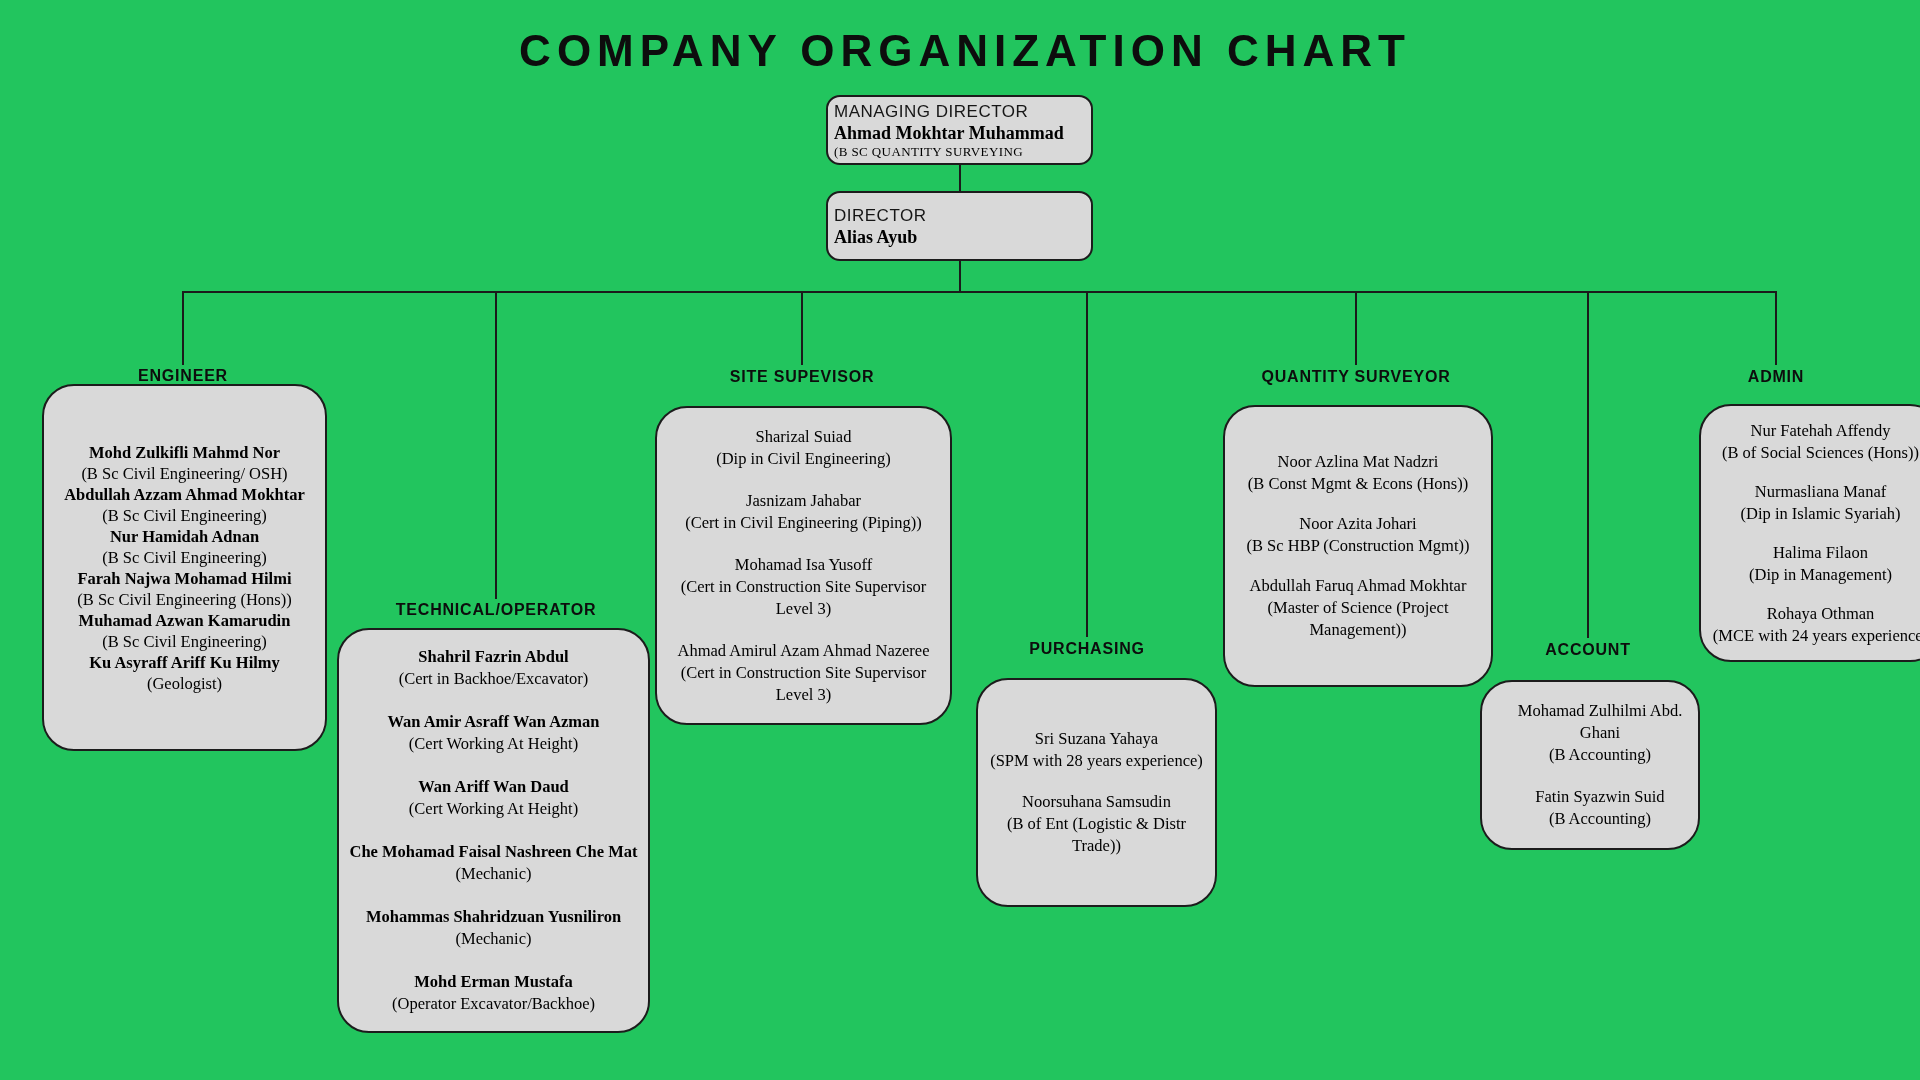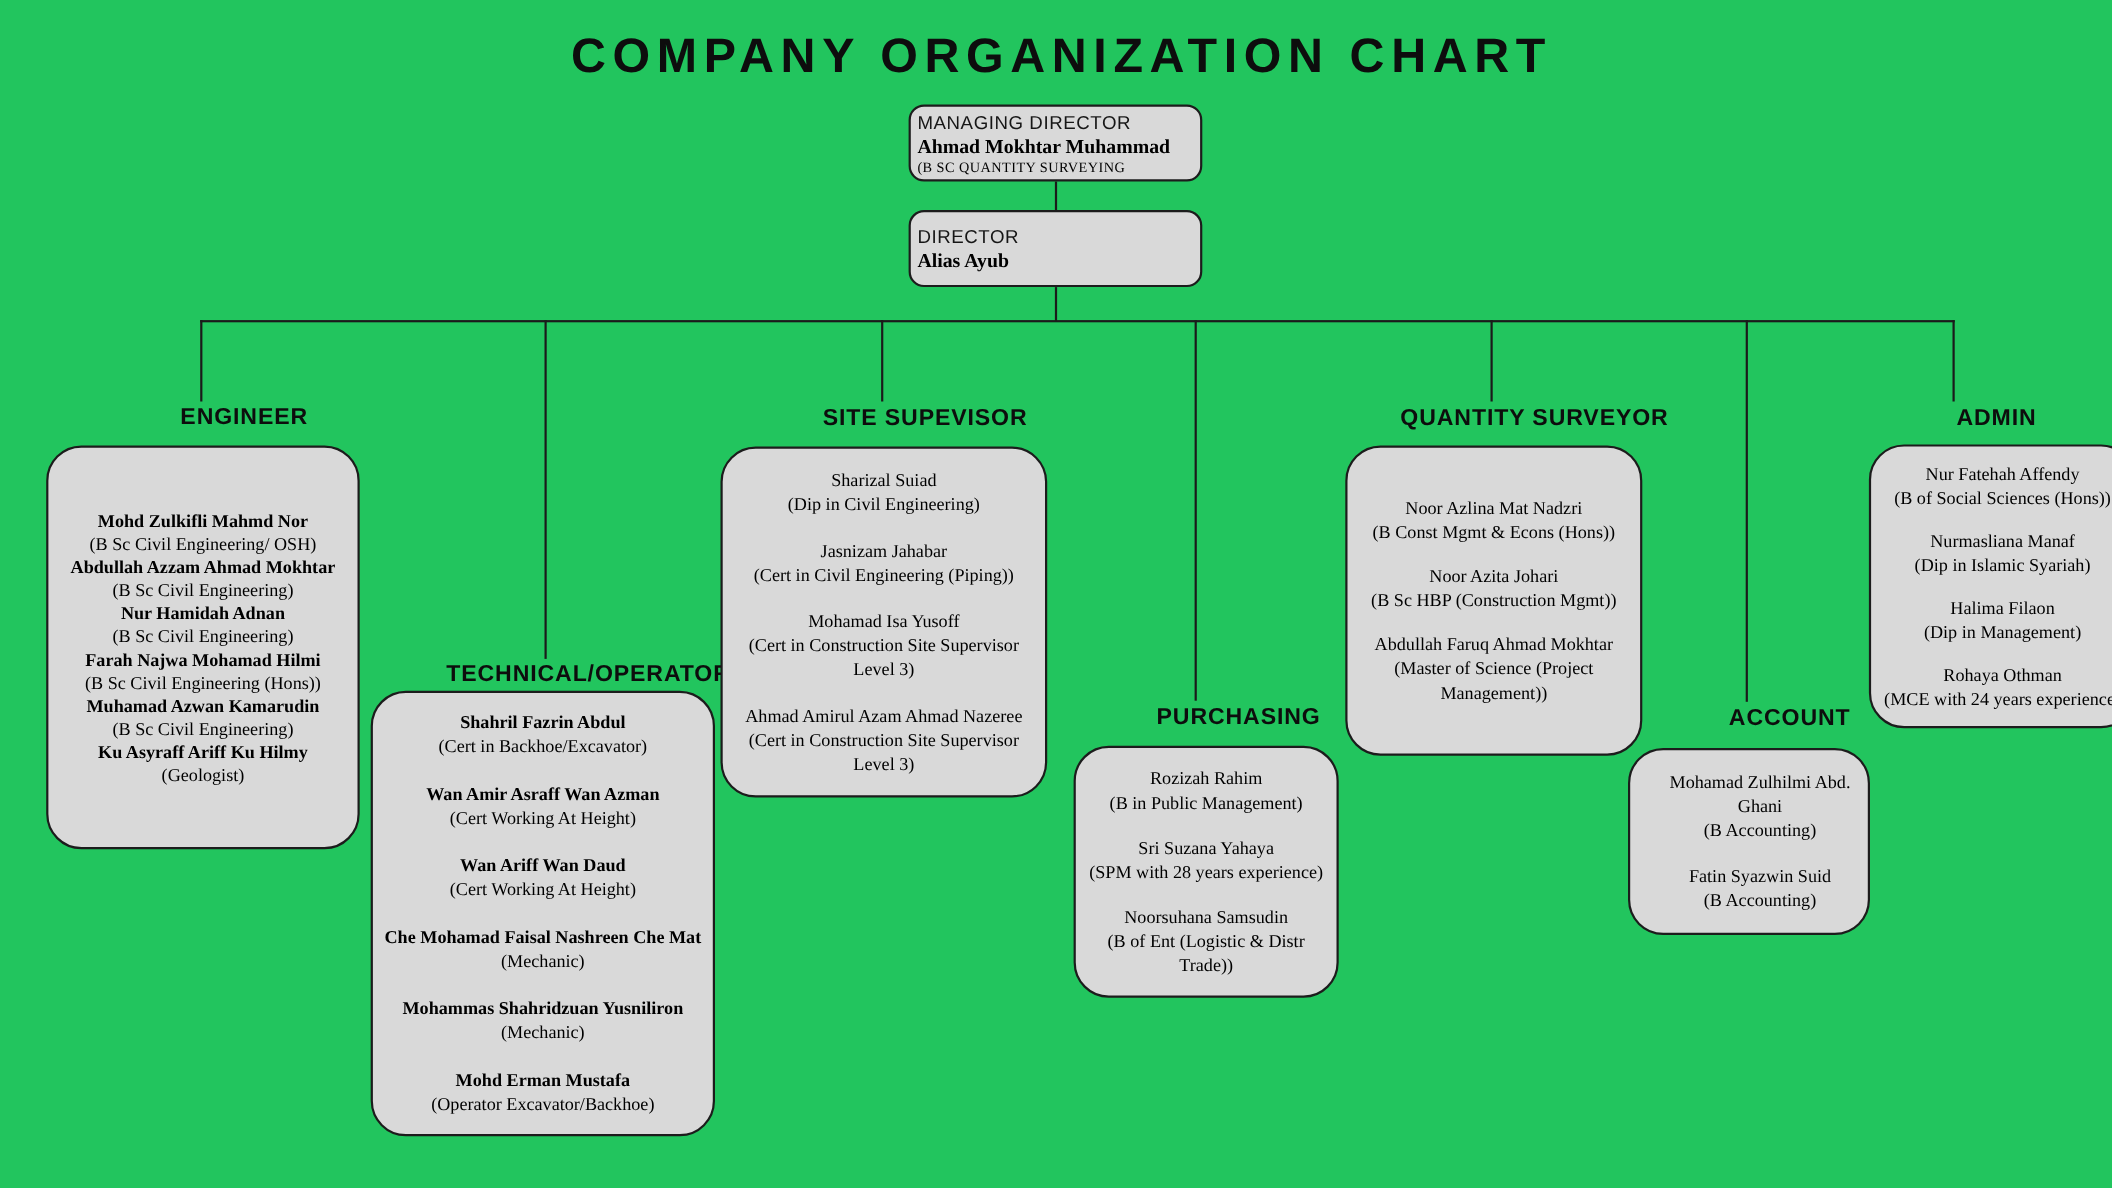--- a/index.html
+++ b/index.html
@@ -25,37 +25,37 @@
     text-align:center;box-sizing:border-box;padding:4px 6px;
   }
   #md-box{top:95px;height:70px;}
   #dir-box{top:191px;height:70px;}
   .role{font-family:"Liberation Sans",sans-serif;font-size:17px;letter-spacing:.5px;color:#161616;line-height:21px;}
   .topname{font-family:"Liberation Serif",serif;font-weight:bold;font-size:18px;line-height:22px;color:#000;}
   .topqual{font-family:"Liberation Serif",serif;font-size:13px;letter-spacing:.4px;line-height:16px;color:#000;}
   
   .heading{
     position:absolute;transform:translateX(-50%);white-space:nowrap;
-    font-size:21px;font-weight:800;letter-spacing:.8px;color:#0d0d0d;margin-left:39px;
+    font-size:16px;font-weight:800;letter-spacing:.8px;color:#0d0d0d;
   }
   #hd-eng  {left:183px; top:367px;}
   #hd-tech {left:496px; top:601px;}
   #hd-site {left:802px; top:368px;}
   #hd-pur  {left:1087px;top:640px;}
   #hd-qs   {left:1356px;top:368px;}
   #hd-acc  {left:1588px;top:641px;}
   #hd-adm  {left:1776px;top:368px;}
   
   .secbox{
     position:absolute;background:#d9d9d9;border:2px solid #1c1c1c;border-radius:32px;
     display:flex;flex-direction:column;justify-content:center;align-items:center;
     text-align:center;box-sizing:border-box;padding:12px 8px;
     font-family:"Liberation Serif",serif;font-size:16.5px;line-height:22px;color:#000;
   }
-  #box-eng {left:42px;  top:405px;width:285px;height:367px;line-height:21px;}
+  #box-eng {left:42px;  top:384px;width:285px;height:367px;line-height:21px;}
   #box-tech{left:337px; top:628px;width:313px;height:405px;gap:21px;}
   #box-site{left:655px; top:406px;width:297px;height:319px;gap:20px;}
   #box-pur {left:976px; top:678px;width:241px;height:229px;gap:19px;}
   #box-qs  {left:1223px;top:405px;width:270px;height:282px;gap:18px;}
   #box-acc {left:1480px;top:680px;width:220px;height:170px;gap:20px;padding-left:28px;}
   #box-adm {left:1655px;top:404px;width:243px;height:258px;gap:17px;margin-left:44px;}
   .member{width:100%;}
   .bold-names .m-name{font-weight:bold;}
 </style>
 </head>
@@ -163,24 +163,20 @@
       <div class="m-qual">(Cert in Construction Site Supervisor Level 3)</div>
     </div>
     <div class="member">
       <div class="m-name">Ahmad Amirul Azam Ahmad Nazeree</div>
       <div class="m-qual">(Cert in Construction Site Supervisor Level 3)</div>
     </div>
   </div>
 
   <div id="box-pur" class="secbox">
     <div class="member">
-      <div class="m-name">Rozizah Rahim</div>
-      <div class="m-qual">(B in Public Management)</div>
-    </div>
-    <div class="member">
       <div class="m-name">Sri Suzana Yahaya</div>
       <div class="m-qual">(SPM with 28  years experience)</div>
     </div>
     <div class="member">
       <div class="m-name">Noorsuhana Samsudin</div>
       <div class="m-qual">(B of Ent (Logistic &amp; Distr Trade))</div>
     </div>
   </div>
 
   <div id="box-qs" class="secbox">

